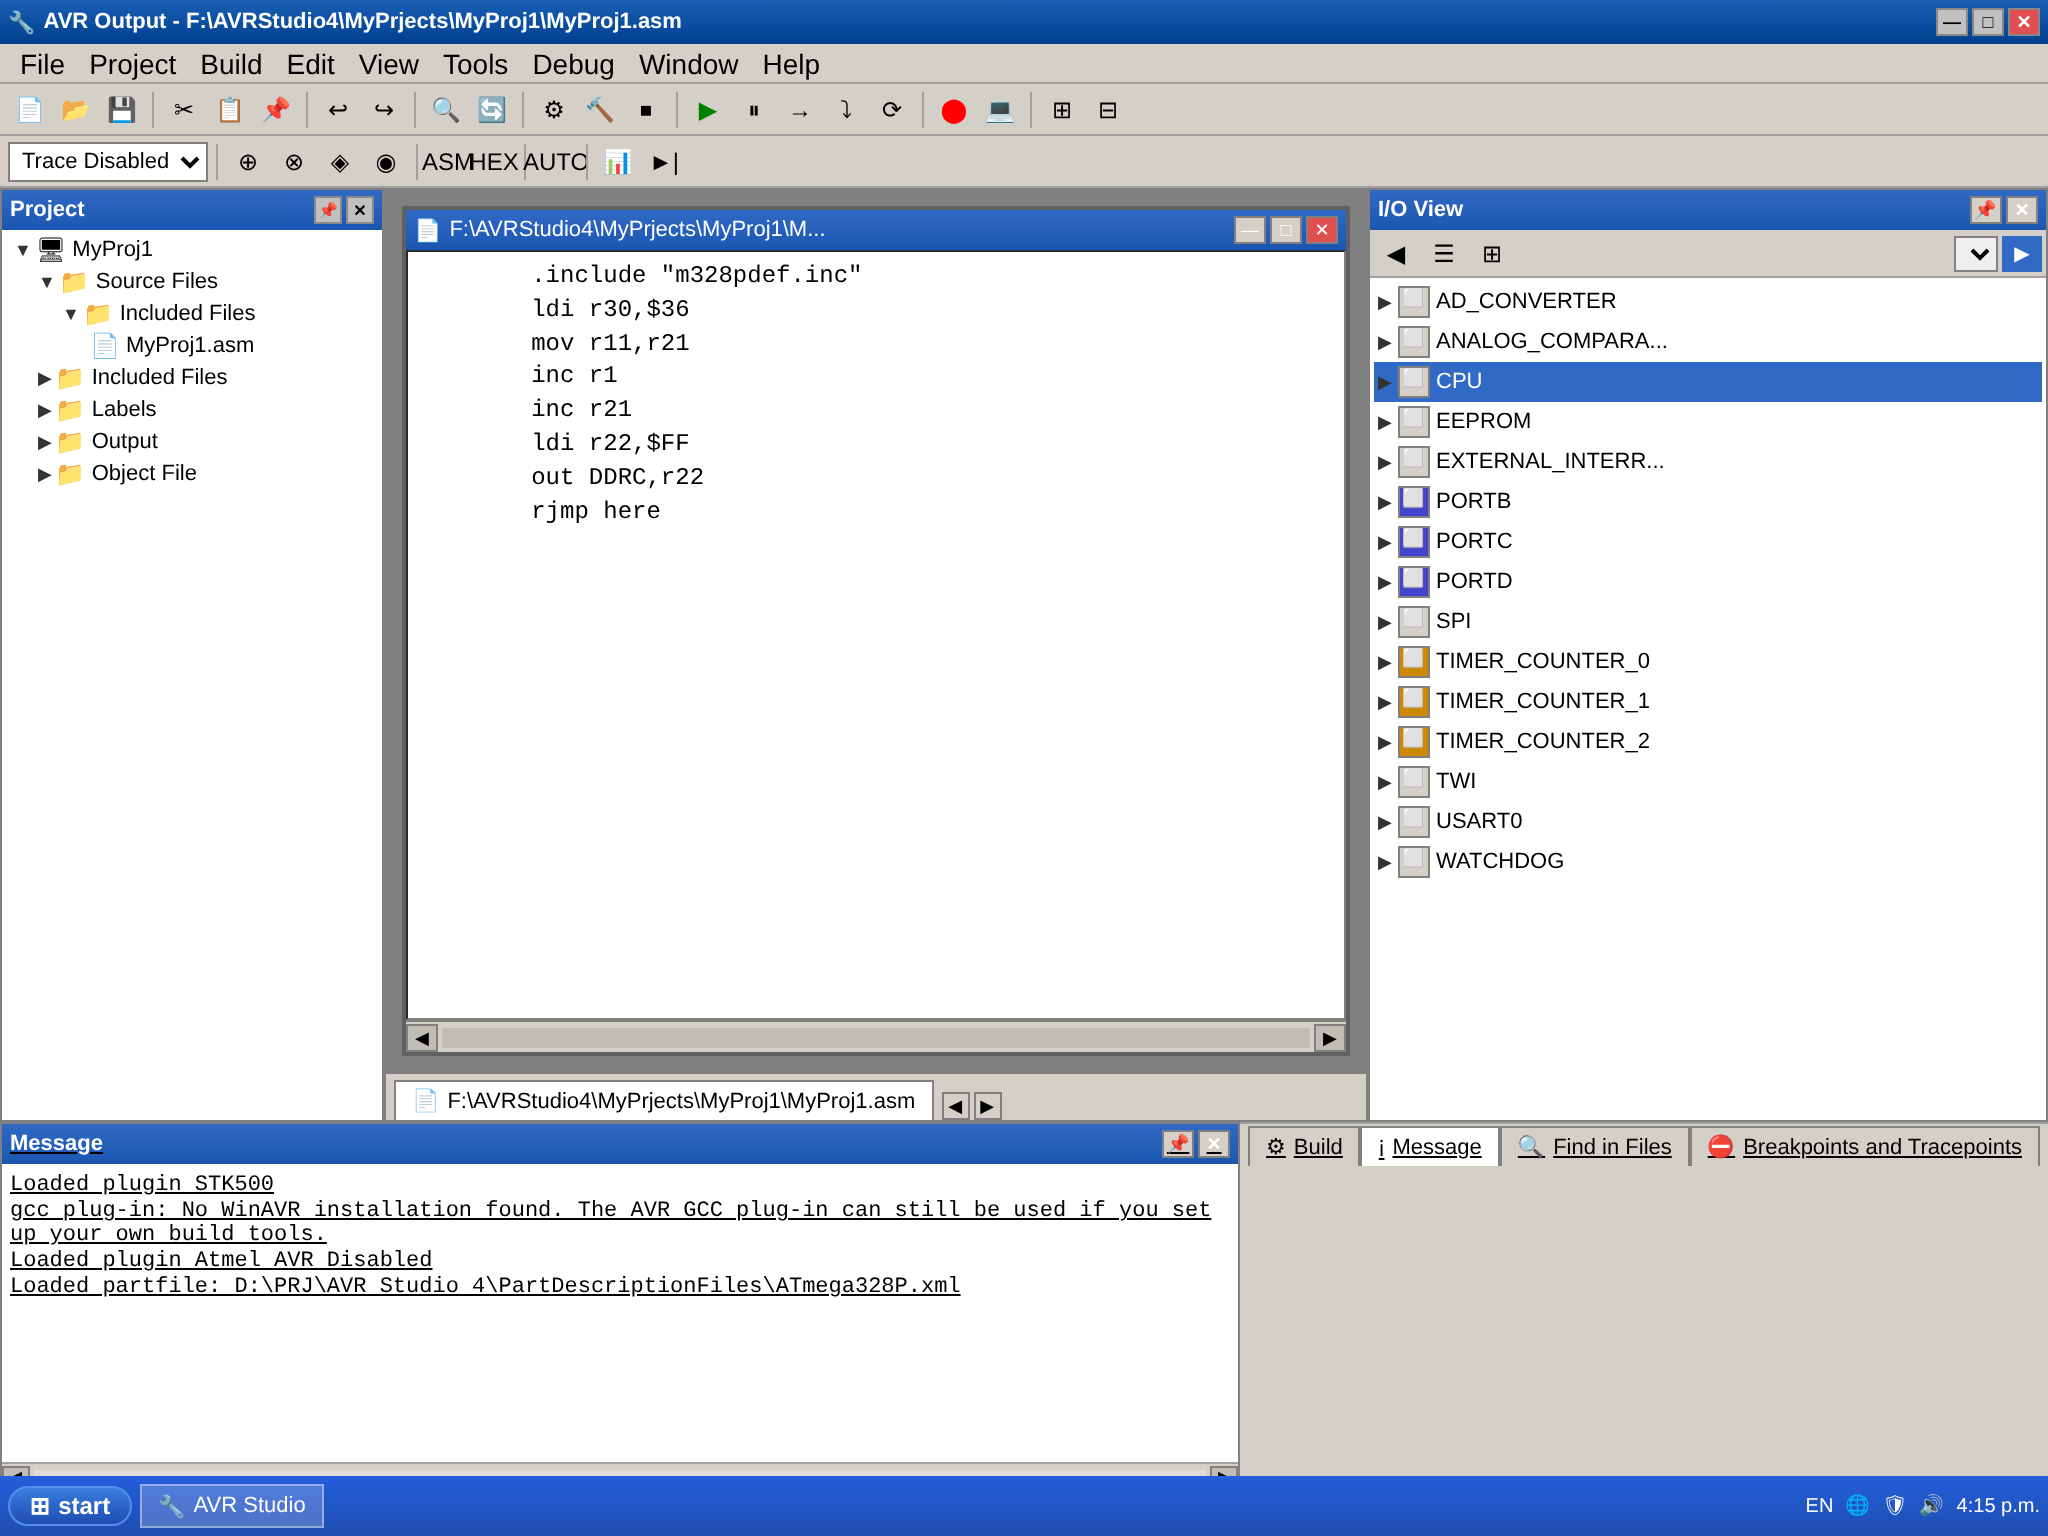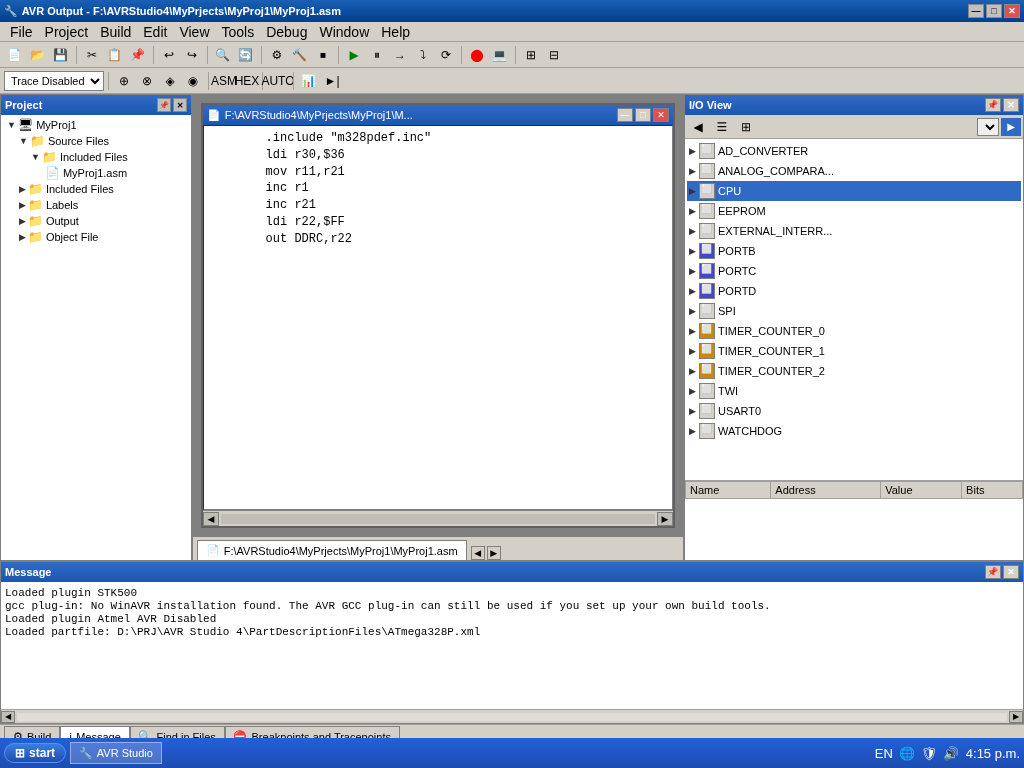--- a/index.html
+++ b/index.html
@@ -578,20 +578,21 @@
             </div>
           </div>
           <div id="editor-content" style="flex:1; background:white; font-family:'Courier New',monospace; font-size:12px; padding:4px; overflow:auto;">
             <div class="code-line">	.include "m328pdef.inc"</div>
             <div class="code-line">	ldi r30,$36</div>
             <div class="code-line">	mov r11,r21</div>
             <div class="code-line">	inc r1</div>
             <div class="code-line">	inc r21</div>
             <div class="code-line">	ldi r22,$FF</div>
             <div class="code-line">	out DDRC,r22</div>
+            <div class="code-line">	rjmp here</div>
           </div>
 
           <div style="height:16px; background:#d4d0c8; display:flex; align-items:center; border-top:1px solid #808080;">
             <div style="width:16px; height:14px; background:#c0bdb5; border:1px solid #808080; display:flex; align-items:center; justify-content:center; font-size:9px; cursor:pointer;">◀</div>
             <div style="flex:1; background:#c0bdb5; height:10px; margin:0 2px;"></div>
             <div style="width:16px; height:14px; background:#c0bdb5; border:1px solid #808080; display:flex; align-items:center; justify-content:center; font-size:9px; cursor:pointer;">▶</div>
           </div>
         </div>
       </div>
 
@@ -698,36 +699,24 @@
           <span style="width:16px; height:16px; margin-right:3px; display:inline-block; background:#d4d0c8; border:1px solid #808080; font-size:9px; text-align:center;">⬜</span>
           <span>USART0</span>
         </div>
         <div class="io-item">
           <span class="io-expand">▶</span>
           <span style="width:16px; height:16px; margin-right:3px; display:inline-block; background:#d4d0c8; border:1px solid #808080; font-size:9px; text-align:center;">⬜</span>
           <span>WATCHDOG</span>
         </div>
       </div>
 
-      <div id="io-table">
-        <table>
-          <tbody>
-              <tr>
-            <th>Name</th>
-            <th>Address</th>
-            <th>Value</th>
-            <th>Bits</th>
-          </tr>
-        </tbody>
-          </table>
-      </div>
-    </div>
-  </div>
-
-  <div id="bottom-area" style="height:185px; display:flex; flex-direction:column;">
+    </div>
+  </div>
+
+  <div id="bottom-area" style="height:185px; display:flex; flex-direction:row;text-decoration:underline;">
 
     <div id="message-panel" style="flex:1; background:white; border:1px solid #808080; display:flex; flex-direction:column; margin:0 0 0 0;">
       <div id="message-header">
         <span>Message</span>
         <div style="display:flex; gap:2px;">
           <div class="btn-small">📌</div>
           <div class="btn-small">✕</div>
         </div>
       </div>
       <div id="message-content" style="flex:1; padding:4px; font-family:'Courier New',monospace; font-size:11px; overflow:auto; background:white;">
@@ -797,20 +786,20 @@
 <div id="taskbar" style="position:fixed; bottom:0; left:0; width:1024px; height:30px; background:linear-gradient(to bottom,#245edb,#1e4db0); display:flex; align-items:center; padding:0 4px; gap:4px; z-index:100;">
   <div id="start-btn">
     <span>⊞</span>
     <span>start</span>
   </div>
   <div class="taskbar-item">
     <span>🔧</span>
     <span>AVR Studio</span>
   </div>
   <div style="flex:1;"></div>
-  <div id="taskbar-right" style="display:flex; align-items:center; gap:6px; color:white; font-size:13px;">
+  <div id="taskbar-right" style="display:flex; align-items:center; gap:6px; color:white; font-size:10px;">
     <span>EN</span>
     <span>🌐</span>
     <span>🛡</span>
     <span>🔊</span>
     <span>4:15 p.m.</span>
   </div>
 </div>
 
 </body></html>

